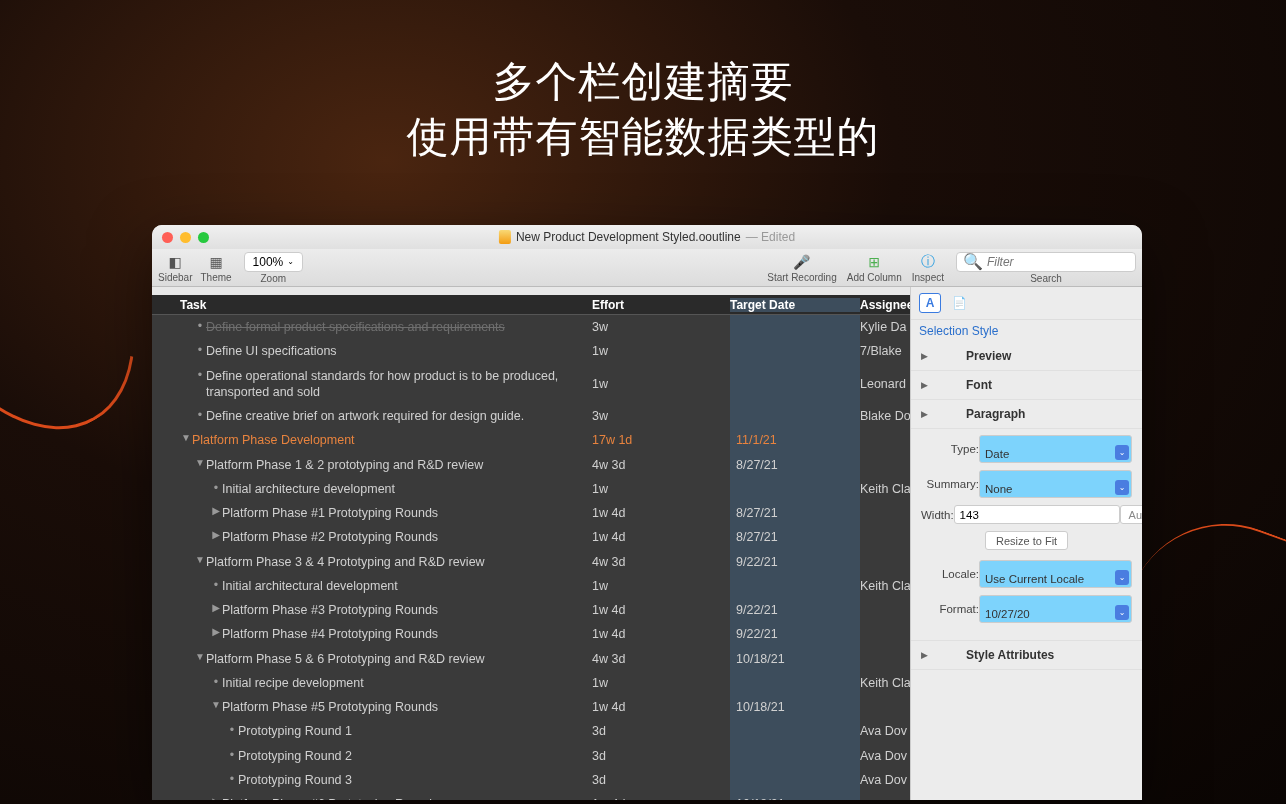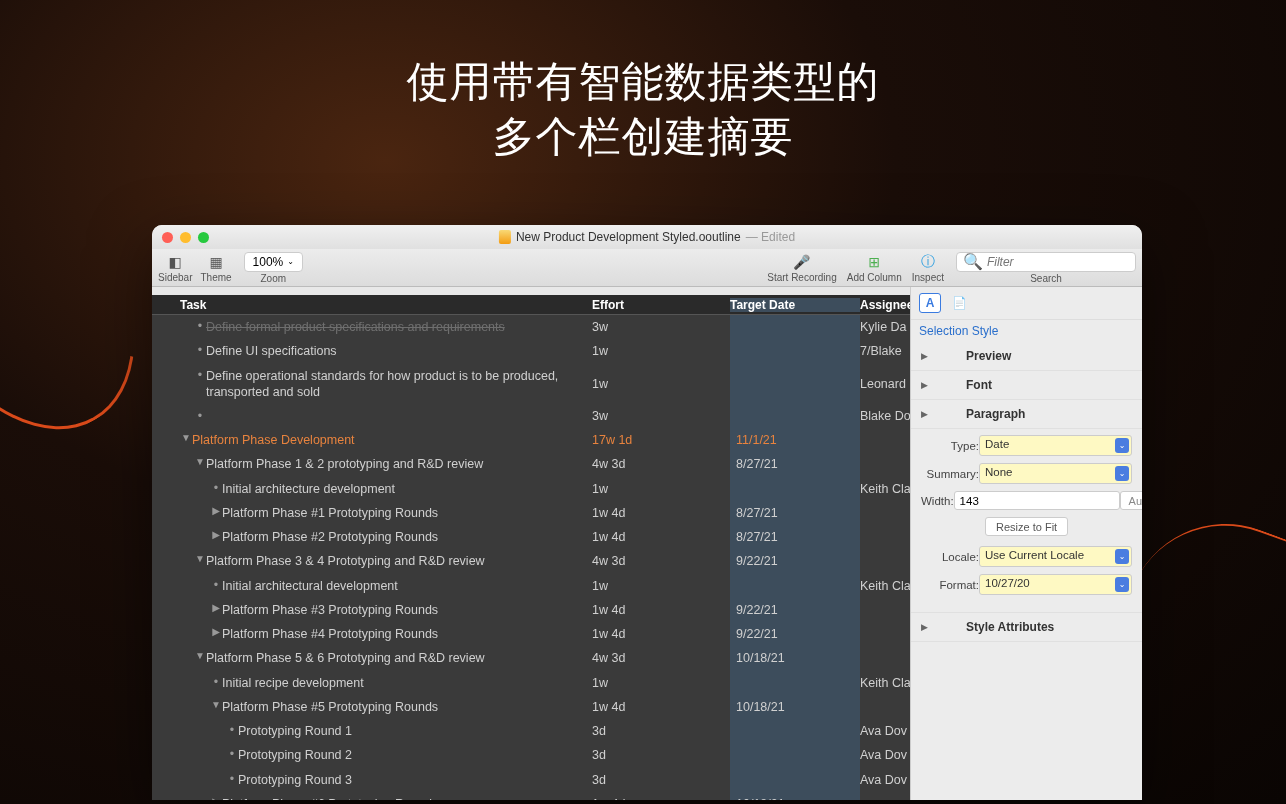--- a/index.html
+++ b/index.html
@@ -49,36 +49,36 @@
 .insp-tab { width: 22px; height: 20px; display: flex; align-items: center; justify-content: center; border-radius: 3px; cursor: pointer; }
 .insp-tab.active { background: #fff; border: 1.5px solid #3a7be0; color: #3a7be0; font-weight: bold; }
 .insp-heading { color: #2a6fcc; font-size: 12px; padding: 4px 8px; }
 .insp-section { padding: 7px 10px; border-bottom: 1px solid #e0e0e0; display: flex; align-items: center; gap: 6px; cursor: pointer; }
 .insp-section .tri { font-size: 9px; color: #666; width: 10px; }
 .insp-section.expanded .tri { transform: rotate(90deg); display: inline-block; }
 .insp-section-title { font-weight: 600; font-size: 12px; padding-left: 29px; }
 .insp-body { padding: 6px 10px 10px 10px; }
 .insp-row { display: flex; align-items: center; margin-bottom: 7px; gap: 0; }
 .insp-label { width: 58px; text-align: right; font-size: 11.5px; color: #444; }
-.insp-select { flex: 1; background: #fef9c3; border: 1px solid #ccc; border-radius: 3px; padding: 2px 5px; font-size: 11.5px; height: 21px; display: flex; align-items: flex-start; justify-content: space-between; position: relative; }
+.insp-select { flex: 1; background: #7dd3fc; border: 1px solid #ccc; border-radius: 3px; padding: 2px 5px; font-size: 11.5px; height: 28px; display: flex; align-items: flex-end; justify-content: space-between; position: relative; }
 .insp-select .chev { width: 14px; height: 15px; background: #4a7de0; border-radius: 3px; color: #fff; font-size: 8px; display: flex; align-items: center; justify-content: center; margin-right: -3px; }
 .insp-input { flex: 1; background: #fff; border: 1px solid #ccc; border-radius: 3px; padding: 2px 5px; font-size: 11.5px; height: 19px; }
 .insp-btn { background: #fff; border: 1px solid #ccc; border-radius: 3px; padding: 2px 8px; font-size: 11px; color: #888; height: 19px; }
 .insp-btn.small { margin-left: 64px; padding: 2px 10px; color: #555; }
 .task-text { flex: 1; line-height: 1.3; }
 </style>
 </head>
 <body>
 
 <div class="bg-arc-left"></div>
 <div class="bg-arc-right"></div>
 
 <div class="headline">
+  <div>多个栏创建摘要</div>
   <div>使用带有智能数据类型的</div>
-  <div>多个栏创建摘要</div>
 </div>
 
 <div class="app-window">
   <div class="titlebar">
     <div class="traffic-lights">
       <div class="traffic-light tl-red"></div>
       <div class="traffic-light tl-yellow"></div>
       <div class="traffic-light tl-green"></div>
     </div>
     <div class="title-text">
@@ -158,20 +158,21 @@
               <span class="bullet">•</span>
               <span class="task-text">Define operational standards for how product is to be produced, transported and sold</span>
             </div>
             <div class="effort-cell">1w</div>
             <div class="date-cell"></div>
             <div class="assignee-cell">Leonard</div>
           </div>
           <div class="row indent-1">
             <div class="task-cell">
               <span class="bullet">•</span>
+              <span class="task-text">Define creative brief on artwork required for design guide.</span>
             </div>
             <div class="effort-cell">3w</div>
             <div class="date-cell"></div>
             <div class="assignee-cell">Blake Do</div>
           </div>
           <div class="row indent-0 highlight">
             <div class="task-cell">
               <span class="disclosure">▼</span>
               <span class="task-text">Platform Phase Development</span>
             </div>

